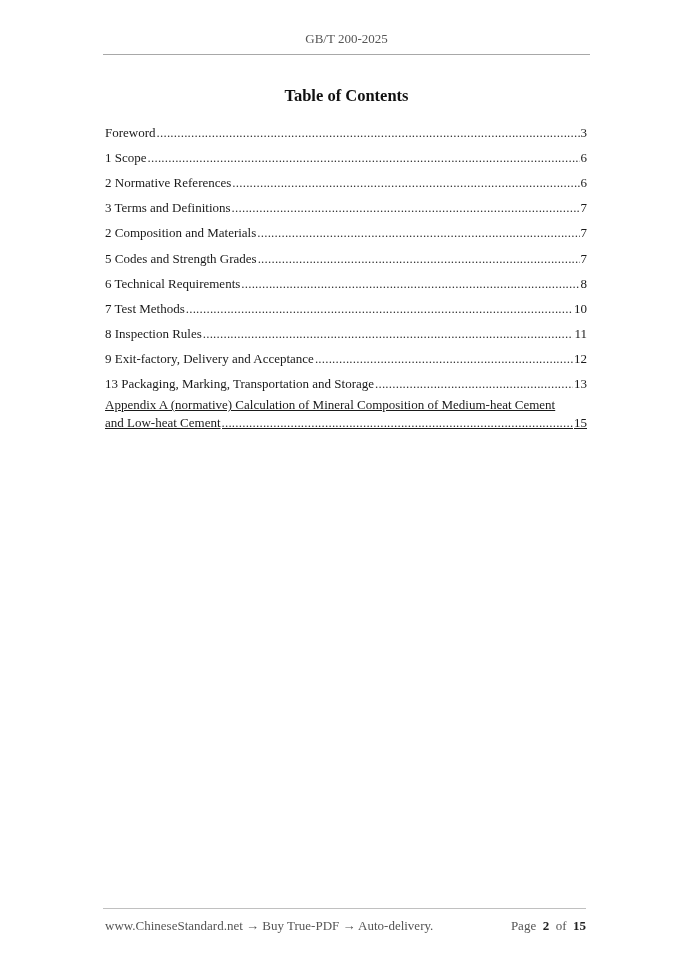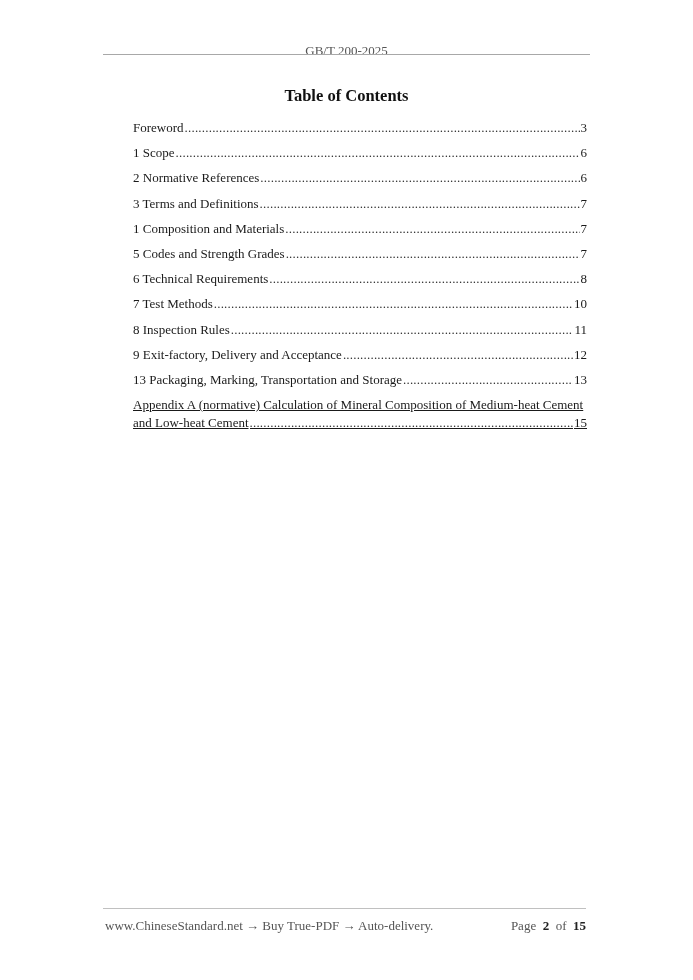--- a/index.html
+++ b/index.html
@@ -3,36 +3,36 @@
   <meta charset="utf-8">
   <style>
     html, body { margin: 0; padding: 0; background: #ffffff; }
     body {
       width: 693px; height: 980px; position: relative; overflow: hidden;
       font-family: "Liberation Serif", "DejaVu Serif", serif;
       color: #1a1a1a;
     }
     .header-title {
       position: absolute; left: 0; width: 693px; top: 31px;
-      text-align: center; font-size: 13px; color: #555; margin-top: 12px;
+      text-align: center; font-size: 13px; color: #555;
     }
     .header-rule {
       position: absolute; left: 103px; width: 487px; top: 54px;
       height: 0; border-top: 1px solid #a8a8a8;
     }
     .toc-title {
       position: absolute; left: 0; width: 693px; top: 86px;
       text-align: center; font-size: 16.5px; font-weight: bold; color: #111;
     }
     .toc {
       position: absolute; left: 105px; width: 482px; top: 120px;
       font-size: 13px; color: #1a1a1a;
     }
     .toc-entry {
-      display: flex; align-items: flex-start; height: 25.2px; white-space: nowrap; margin-left: 28px;
+      display: flex; align-items: center; height: 25.2px; white-space: nowrap;
     }
     .toc-entry .label { flex: 0 0 auto; }
     .toc-entry .leader {
       flex: 1 1 auto; overflow: hidden; margin: 0 1px;
       color: #333;
     }
     .toc-entry .leader::before {
       content: "................................................................................................................................................................................................................";
       letter-spacing: 0.2px;
     }
@@ -75,21 +75,21 @@
     <span class="label">2 Normative References</span>
     <span class="leader"></span>
     <span class="page">6</span>
   </div>
   <div class="toc-entry">
     <span class="label">3 Terms and Definitions</span>
     <span class="leader"></span>
     <span class="page">7</span>
   </div>
   <div class="toc-entry">
-    <span class="label">1 Composition and Materials</span>
+    <span class="label">2 Composition and Materials</span>
     <span class="leader"></span>
     <span class="page">7</span>
   </div>
   <div class="toc-entry">
     <span class="label">5 Codes and Strength Grades</span>
     <span class="leader"></span>
     <span class="page">7</span>
   </div>
   <div class="toc-entry">
     <span class="label">6 Technical Requirements</span>

